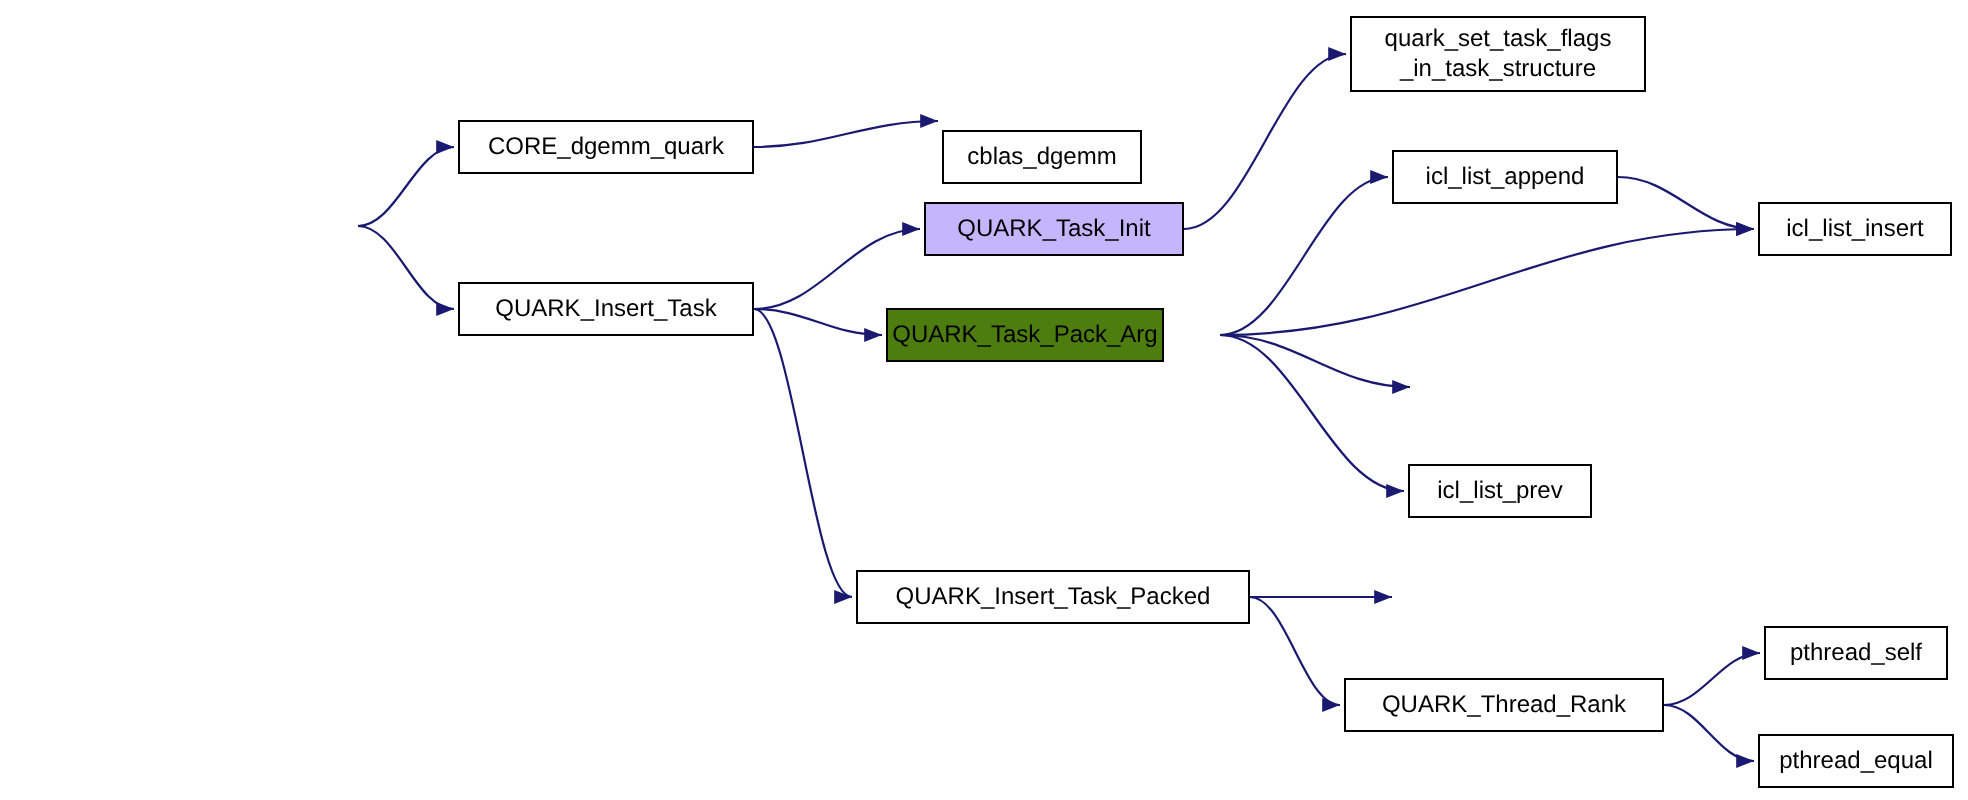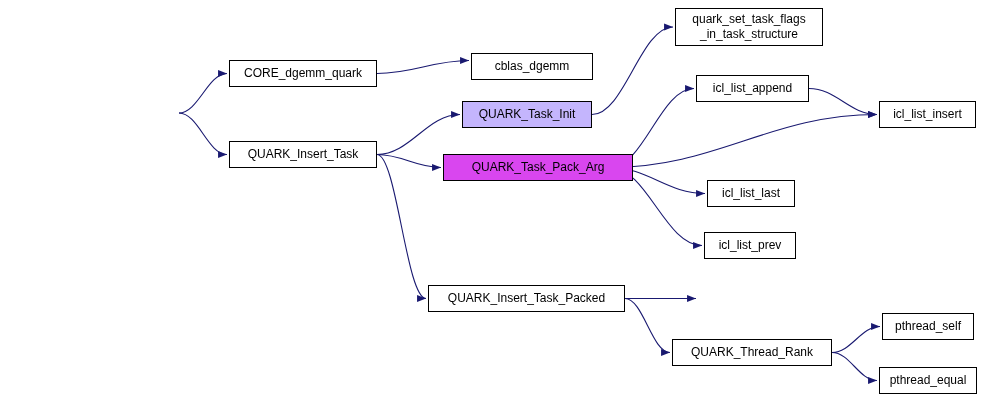--- a/index.html
+++ b/index.html
@@ -60,27 +60,26 @@
       <path d="M610,167.5 C716.8,167.5 770.2,114.5 877,114.5" fill="none" stroke="#191970" stroke-width="1.1" marker-end="url(#arrowhead)"></path>
       <path d="M809,88.5 C836.2,88.5 849.8,114.5 877,114.5" fill="none" stroke="#191970" stroke-width="1.1" marker-end="url(#arrowhead)"></path>
       <path d="M610,167.5 C648,167.5 667,193.5 705,193.5" fill="none" stroke="#191970" stroke-width="1.1" marker-end="url(#arrowhead)"></path>
       <path d="M610,167.5 C646.8,167.5 665.2,245.5 702,245.5" fill="none" stroke="#191970" stroke-width="1.1" marker-end="url(#arrowhead)"></path>
       <path d="M625,298.5 C653.4,298.5 667.6,298.5 696,298.5" fill="none" stroke="#191970" stroke-width="1.1" marker-end="url(#arrowhead)"></path>
       <path d="M625,298.5 C643,298.5 652,352.5 670,352.5" fill="none" stroke="#191970" stroke-width="1.1" marker-end="url(#arrowhead)"></path>
       <path d="M832,352.5 C851.2,352.5 860.8,326.5 880,326.5" fill="none" stroke="#191970" stroke-width="1.1" marker-end="url(#arrowhead)"></path>
       <path d="M832,352.5 C850,352.5 859,380.5 877,380.5" fill="none" stroke="#191970" stroke-width="1.1" marker-end="url(#arrowhead)"></path>
     </svg>
     <div class="node" style="left: 229px; top: 60px; width: 148px; height: 27px; border-color: rgb(0, 0, 0); background: rgb(255, 255, 255);">CORE_dgemm_quark</div>
-    <div class="node" style="left: 471px; top: 53px; width: 122px; height: 27px; border-color: rgb(0, 0, 0); background: rgb(255, 255, 255);">cblas_dgemm</div>
+    <div class="node" style="left: 471px; top: 65px; width: 100px; height: 27px; border-color: rgb(0, 0, 0); background: rgb(255, 255, 255);">cblas_dgemm</div>
     <div class="node" style="left: 229px; top: 141px; width: 148px; height: 27px; border-color: rgb(0, 0, 0); background: rgb(255, 255, 255);">QUARK_Insert_Task</div>
     <div class="node" style="left: 462px; top: 101px; width: 130px; height: 27px; border-color: rgb(0, 0, 0); background: #c4b5fd;">QUARK_Task_Init</div>
-    <div class="node" style="left: 443px; top: 154px; width: 190px; height: 27px; border-color: rgb(0, 0, 0); background: #d946ef;">QUARK_Task_Pack_Arg</div>
+    <div class="node" style="left: 443px; top: 154px; width: 139px; height: 27px; border-color: rgb(0, 0, 0); background: #4d7c0f;">QUARK_Task_Pack_Arg</div>
     <div class="node" style="left: 675px; top: 8px; width: 148px; height: 38px; border-color: rgb(0, 0, 0); background: rgb(255, 255, 255);">quark_set_task_flags
 _in_task_structure</div>
     <div class="node" style="left: 696px; top: 75px; width: 113px; height: 27px; border-color: rgb(0, 0, 0); background: rgb(255, 255, 255);">icl_list_append</div>
     <div class="node" style="left: 879px; top: 101px; width: 97px; height: 27px; border-color: rgb(0, 0, 0); background: rgb(255, 255, 255);">icl_list_insert</div>
-    <div class="node" style="left: 707px; top: 180px; width: 88px; height: 27px; border-color: rgb(0, 0, 0); background: rgb(255, 255, 255);">icl_list_last</div>
     <div class="node" style="left: 704px; top: 232px; width: 92px; height: 27px; border-color: rgb(0, 0, 0); background: rgb(255, 255, 255);">icl_list_prev</div>
     <div class="node" style="left: 428px; top: 285px; width: 197px; height: 27px; border-color: rgb(0, 0, 0); background: rgb(255, 255, 255);">QUARK_Insert_Task_Packed</div>
     <div class="node" style="left: 672px; top: 339px; width: 160px; height: 27px; border-color: rgb(0, 0, 0); background: rgb(255, 255, 255);">QUARK_Thread_Rank</div>
     <div class="node" style="left: 882px; top: 313px; width: 92px; height: 27px; border-color: rgb(0, 0, 0); background: rgb(255, 255, 255);">pthread_self</div>
     <div class="node" style="left: 879px; top: 367px; width: 98px; height: 27px; border-color: rgb(0, 0, 0); background: rgb(255, 255, 255);">pthread_equal</div>
   </div>
 
 </body></html>

